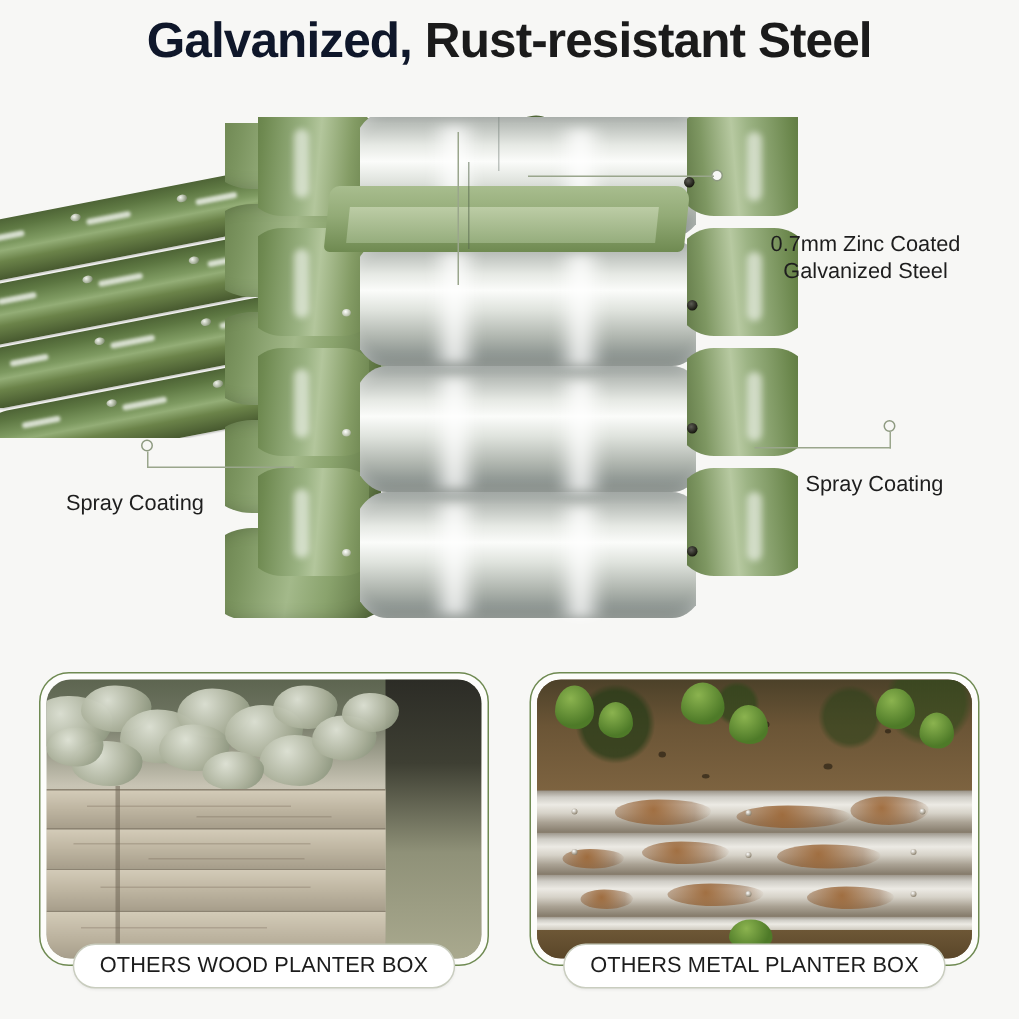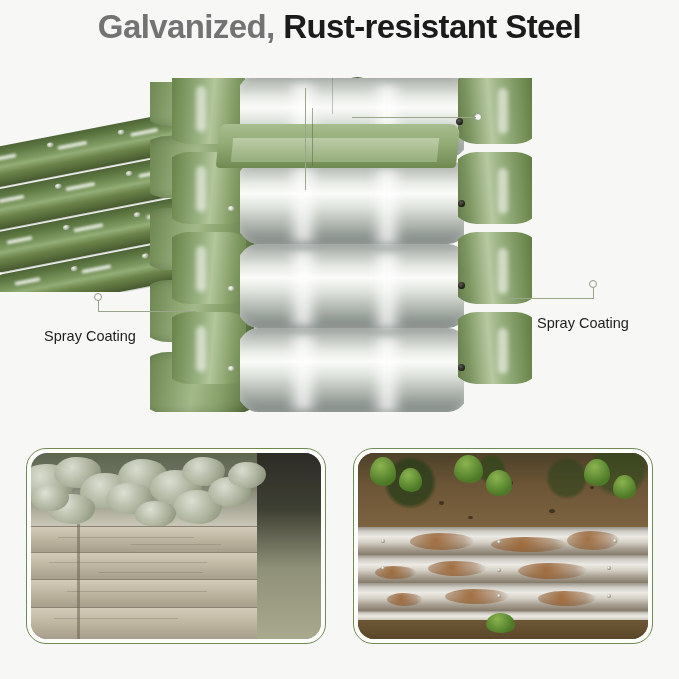--- a/index.html
+++ b/index.html
@@ -19,21 +19,21 @@
   
   #title-bar {
     position: absolute;
     top: 8px; left: 0; width: 679px;
     text-align: center;
     white-space: nowrap;
     font-size: 33px;
     font-weight: bold;
     letter-spacing: -0.6px;
   }
-  #title-green { color: #737373; }
+  #title-green { color: #0f172a; }
   #title-dark  { color: #1b1b1b; }
 
   
   #hero {
     position: absolute;
     top: 62px; left: 0;
     width: 679px; height: 368px;
   }
 
   
@@ -463,20 +463,22 @@
       <div class="screw-dark" style="left:284px; top:40px;"></div>
       <div class="screw-dark" style="left:286px; top:122px;"></div>
       <div class="screw-dark" style="left:286px; top:204px;"></div>
       <div class="screw-dark" style="left:286px; top:286px;"></div>
     </div>
 
     <div id="top-rim"></div>
     <div id="top-rim-2"></div>
     <div class="rim-vline" style="left:312px; top:46px; height:58px;"></div>
 
+    <div id="callout-steel" class="callout-text">0.7mm Zinc Coated
+Galvanized Steel</div>
     <div class="lead-dot" style="left:474px; top:51px;"></div>
     <div class="lead-line lead-h" style="left:352px; top:55px; width:124px;"></div>
     <div class="lead-line lead-v" style="left:305px; top:26px; height:102px;"></div>
 
     <div id="callout-left" class="callout-text">Spray Coating</div>
     <div class="lead-dot" style="left:94px; top:231px;"></div>
     <div class="lead-line lead-v" style="left:98px; top:239px; height:11px;"></div>
     <div class="lead-line lead-h" style="left:98px; top:249px; width:98px;"></div>
 
     <div id="callout-right" class="callout-text">Spray Coating</div>
@@ -512,20 +514,21 @@
         <div class="wood-grain" style="left:30%; top:72%; width:46%;"></div>
       </div>
       <div class="woodplank" style="top:68%; height:15%;">
         <div class="wood-grain" style="left:16%; top:38%; width:62%;"></div>
       </div>
       <div class="woodplank" style="top:83%; height:17%;">
         <div class="wood-grain" style="left:10%; top:30%; width:55%;"></div>
       </div>
       <div id="wood-post"></div>
     </div>
+    <div class="caption">OTHERS WOOD PLANTER BOX</div>
   </div>
 
   <div class="compare" id="compare-right">
     <div class="photo" id="photo-metal">
       <div id="soil"></div>
       <div class="soil-speck" style="left:10%; top:12%; width:4px; height:3px;"></div>
       <div class="soil-speck" style="left:28%; top:26%; width:5px; height:4px;"></div>
       <div class="soil-speck" style="left:52%; top:15%; width:4px; height:4px;"></div>
       <div class="soil-speck" style="left:66%; top:30%; width:6px; height:4px;"></div>
       <div class="soil-speck" style="left:80%; top:18%; width:4px; height:3px;"></div>
@@ -557,15 +560,16 @@
       <div class="rivet" style="left:88%; top:46%;"></div>
       <div class="rivet" style="left:8%;  top:61%;"></div>
       <div class="rivet" style="left:48%; top:62%;"></div>
       <div class="rivet" style="left:86%; top:61%;"></div>
       <div class="rivet" style="left:48%; top:76%;"></div>
       <div class="rivet" style="left:86%; top:76%;"></div>
 
       <div id="metal-bottom"></div>
       <div class="sprout" style="left:44%; top:86%; width:10%; height:11%;"></div>
     </div>
+    <div class="caption">OTHERS METAL PLANTER BOX</div>
   </div>
 
 </div>
 
 </body></html>

